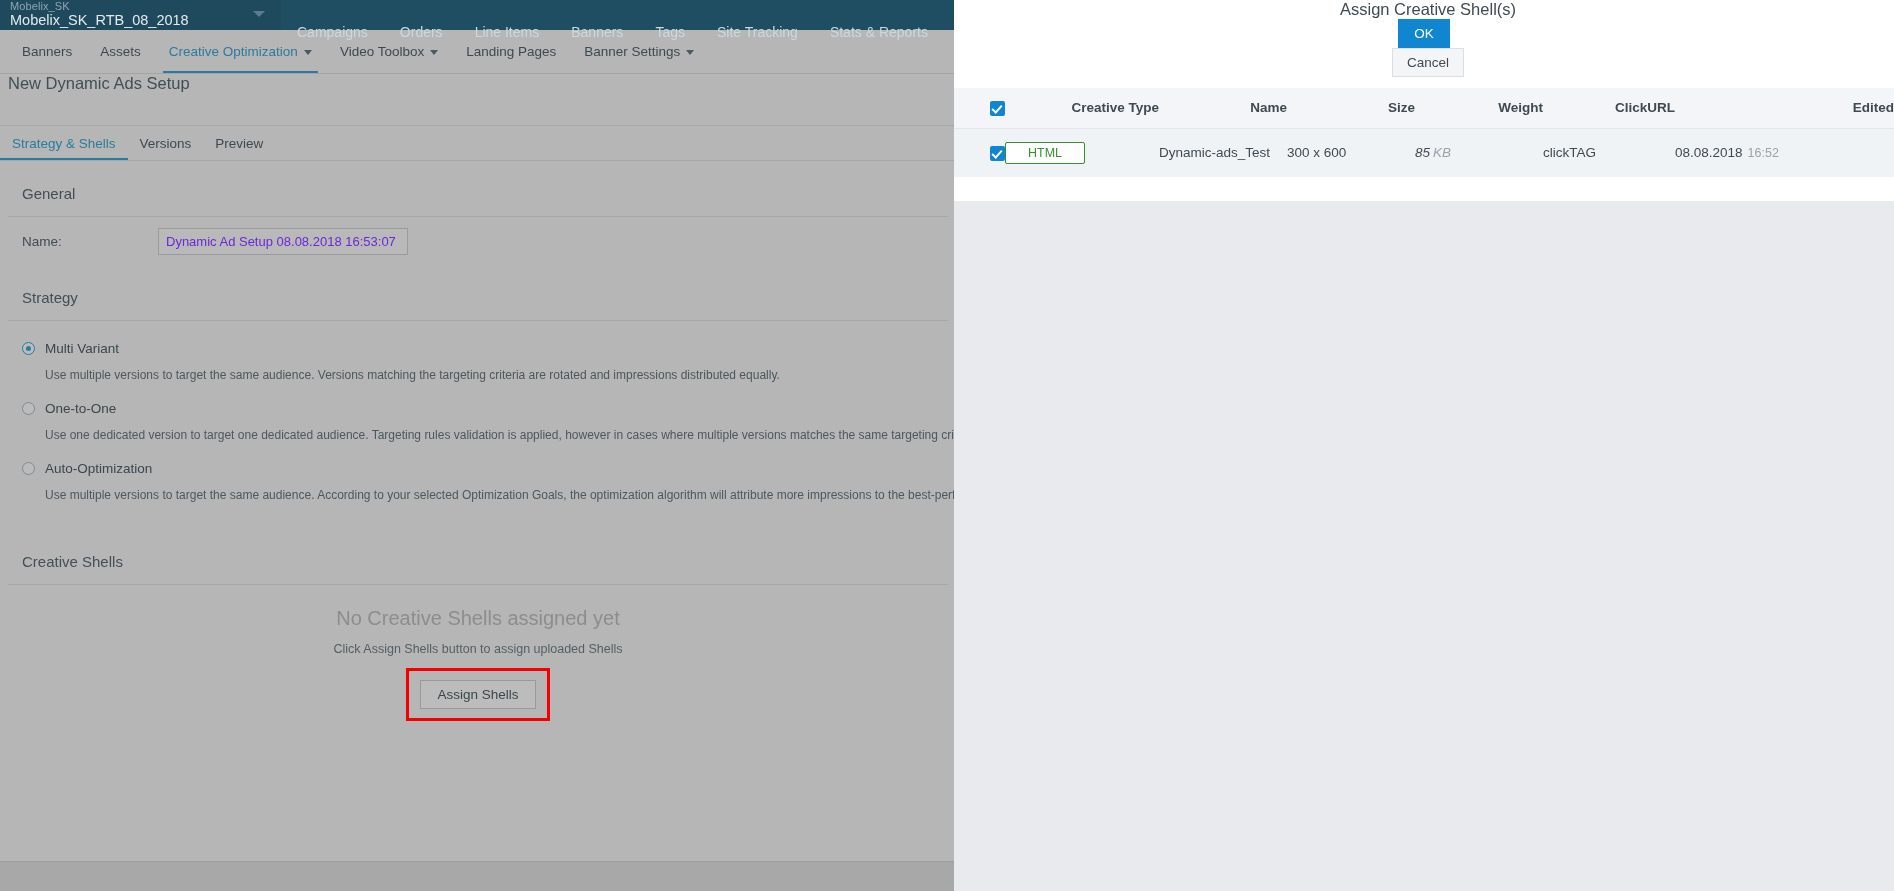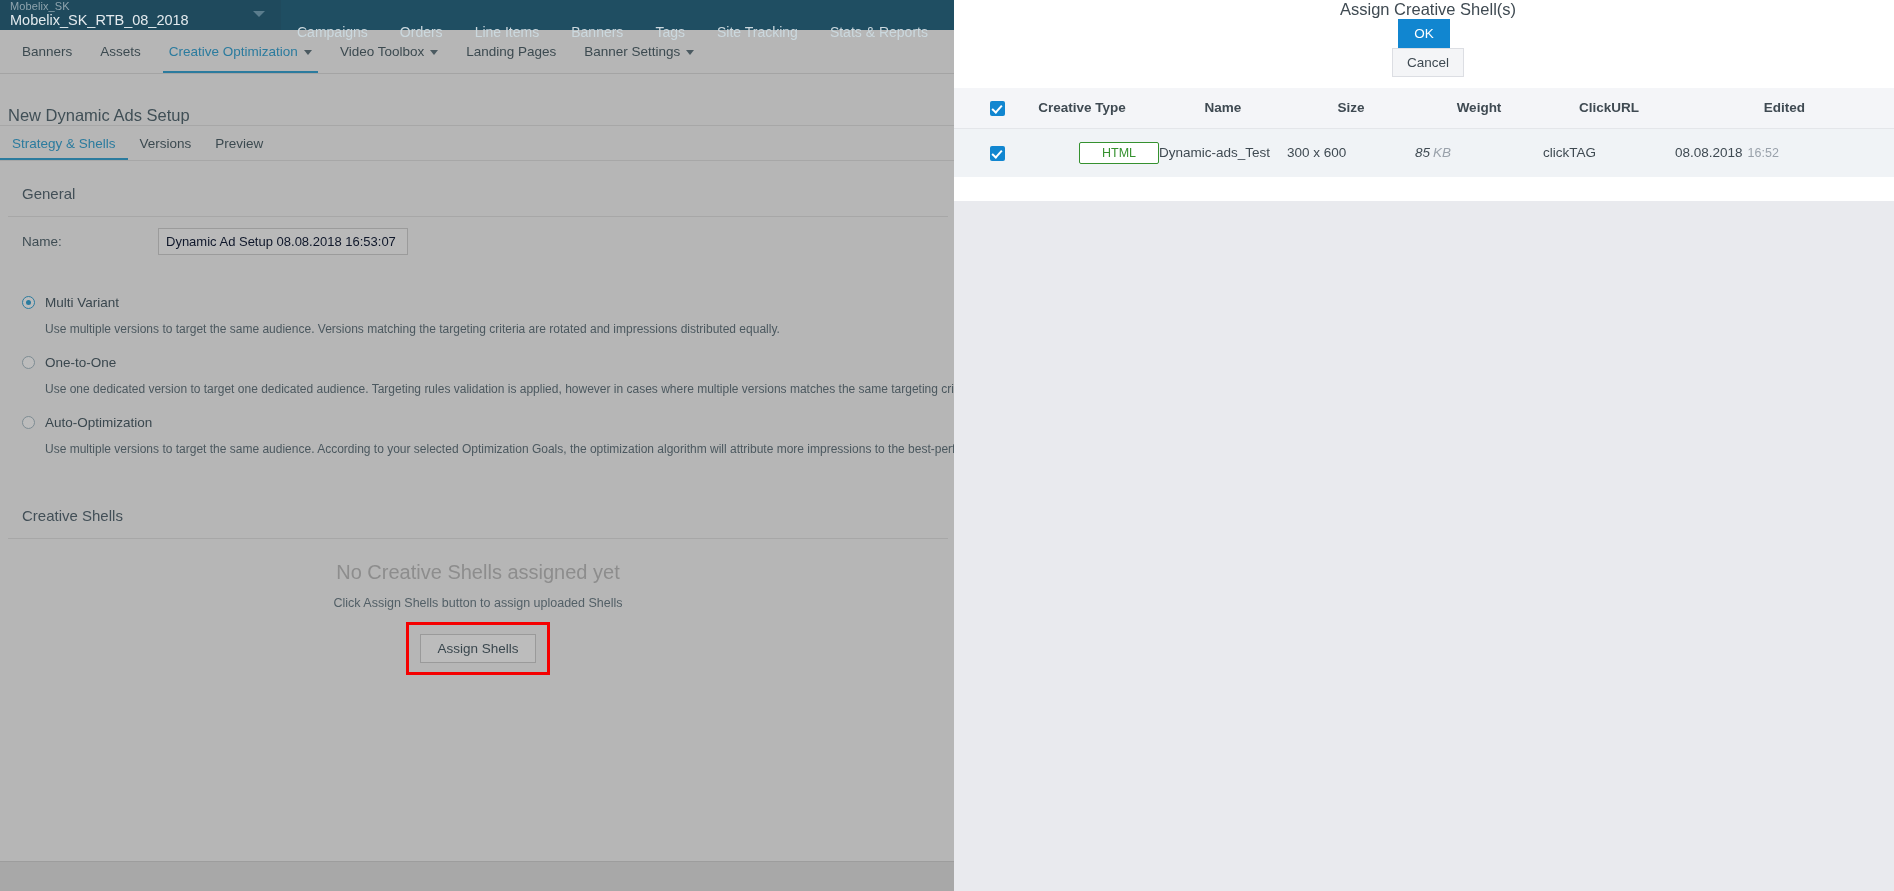--- a/index.html
+++ b/index.html
@@ -77,21 +77,21 @@
   }
   .subnav .sn .dd {
     display: inline-block; margin-left: 6px;
     width: 0; height: 0; vertical-align: middle;
     border-left: 4px solid transparent; border-right: 4px solid transparent;
     border-top: 5px solid #4b5a61;
   }
 
   
   .pagehead {
-    height: 52px; display: flex; align-items: flex-end;
+    height: 52px; display: flex; align-items: flex-start;
     padding-left: 8px;
     border-bottom: 1px solid #a7a7a7;
   }
   .pagehead .t { font-size: 16.5px; color: #404f56; }
 
   
   .tabs {
     height: 35px; display: flex; align-items: flex-end;
     padding-left: 0px;
     border-bottom: 1px solid #a7a7a7;
@@ -115,21 +115,21 @@
   .card .card-hd .ttl { font-size: 15px; color: #424f57; }
   .card .card-hd .sub { font-size: 12px; color: #4e5a61; margin-top: 4px; }
   .card .card-bd { padding: 14px; }
 
   .formrow { display: flex; align-items: center; height: 48px; }
   .formrow .lbl { width: 150px; font-size: 13.5px; color: #3f4d54; padding-left: 14px; }
   .txtinput {
     width: 250px; height: 27px; line-height: 25px;
     background: #b9b9b9;
     border: 1px solid #9b9b9b;
-    font-size: 13px; color: #0f172a;
+    font-size: 13px; color: #6d28d9;
     padding: 0 7px;
     font-family: "Liberation Sans", sans-serif;
   }
 
   
   .radio-item { margin-bottom: 4px; }
   .radio-line { display: flex; align-items: center; height: 26px; }
   .rdo {
     width: 13px; height: 13px; border-radius: 50%;
     border: 1px solid #7e8c93; background: #bcbcbc;
@@ -189,21 +189,21 @@
   .btn-cancel {
     background: #f4f5f7; color: #3f4a52; border: 1px solid #dcdee3;
     font-size: 13.5px; padding: 6px 14px;
     font-family: "Liberation Sans", sans-serif;
   }
 
   .modal-body { background: #fff; padding: 30px 0 24px 0; }
   table.shells { width: 100%; border-collapse: collapse; }
   table.shells thead th {
     background: #f4f5f8;
-    text-align: center; font-size: 13.5px; color: #3f4a52;
+    text-align: right; font-size: 13.5px; color: #3f4a52;
     font-weight: bold;
     padding: 12px 0 12px 0;
     border-bottom: 1px solid #e4e6ea;
     white-space: nowrap;
   }
   table.shells tbody td {
     background: #f0f3f6;
     font-size: 13.5px; color: #3f4a52;
     padding: 13px 0 13px 0;
     white-space: nowrap;
@@ -212,21 +212,21 @@
     width: 15px; height: 15px; background: #1186d0; border-radius: 2px;
     display: inline-block; position: relative; vertical-align: middle;
   }
   .cb::after {
     content: ""; position: absolute; left: 4px; top: 2px;
     width: 4px; height: 8px;
     border: solid #fff; border-width: 0 2px 2px 0;
     transform: rotate(42deg);
   }
   .col-cb   { width: 46px; padding-left: 36px !important; }
-  .col-type { width: 154px; text-align: right; }
+  .col-type { width: 154px; }
   .col-name { width: 128px; }
   .col-size { width: 128px; }
   .col-weight { width: 128px; }
   .col-click { width: 132px; }
   .badge-html {
     display: inline-block; border: 1px solid #35912f; background: #fff;
     color: #35912f; font-size: 12.5px; padding: 3px 22px; border-radius: 2px;
   }
   .w-num { font-style: italic; color: #3f4a52; }
   .w-unit { font-style: italic; color: #9aa2ab; margin-left: 3px; }
@@ -280,20 +280,23 @@
       <div class="card-hd">
         <div class="ttl">General</div>
       </div>
       <div class="formrow">
         <span class="lbl">Name:</span>
         <input class="txtinput" type="text" value="Dynamic Ad Setup 08.08.2018 16:53:07" style="">
       </div>
     </div>
 
     <div class="card">
+      <div class="card-hd">
+        <div class="ttl">Strategy</div>
+      </div>
       <div class="card-bd">
 
         <div class="radio-item">
           <div class="radio-line">
             <span class="rdo on"></span>
             <span class="rlbl">Multi Variant</span>
           </div>
           <div class="radio-desc">Use multiple versions to target the same audience. Versions matching the targeting criteria are rotated and impressions distributed equally.</div>
         </div>
 

